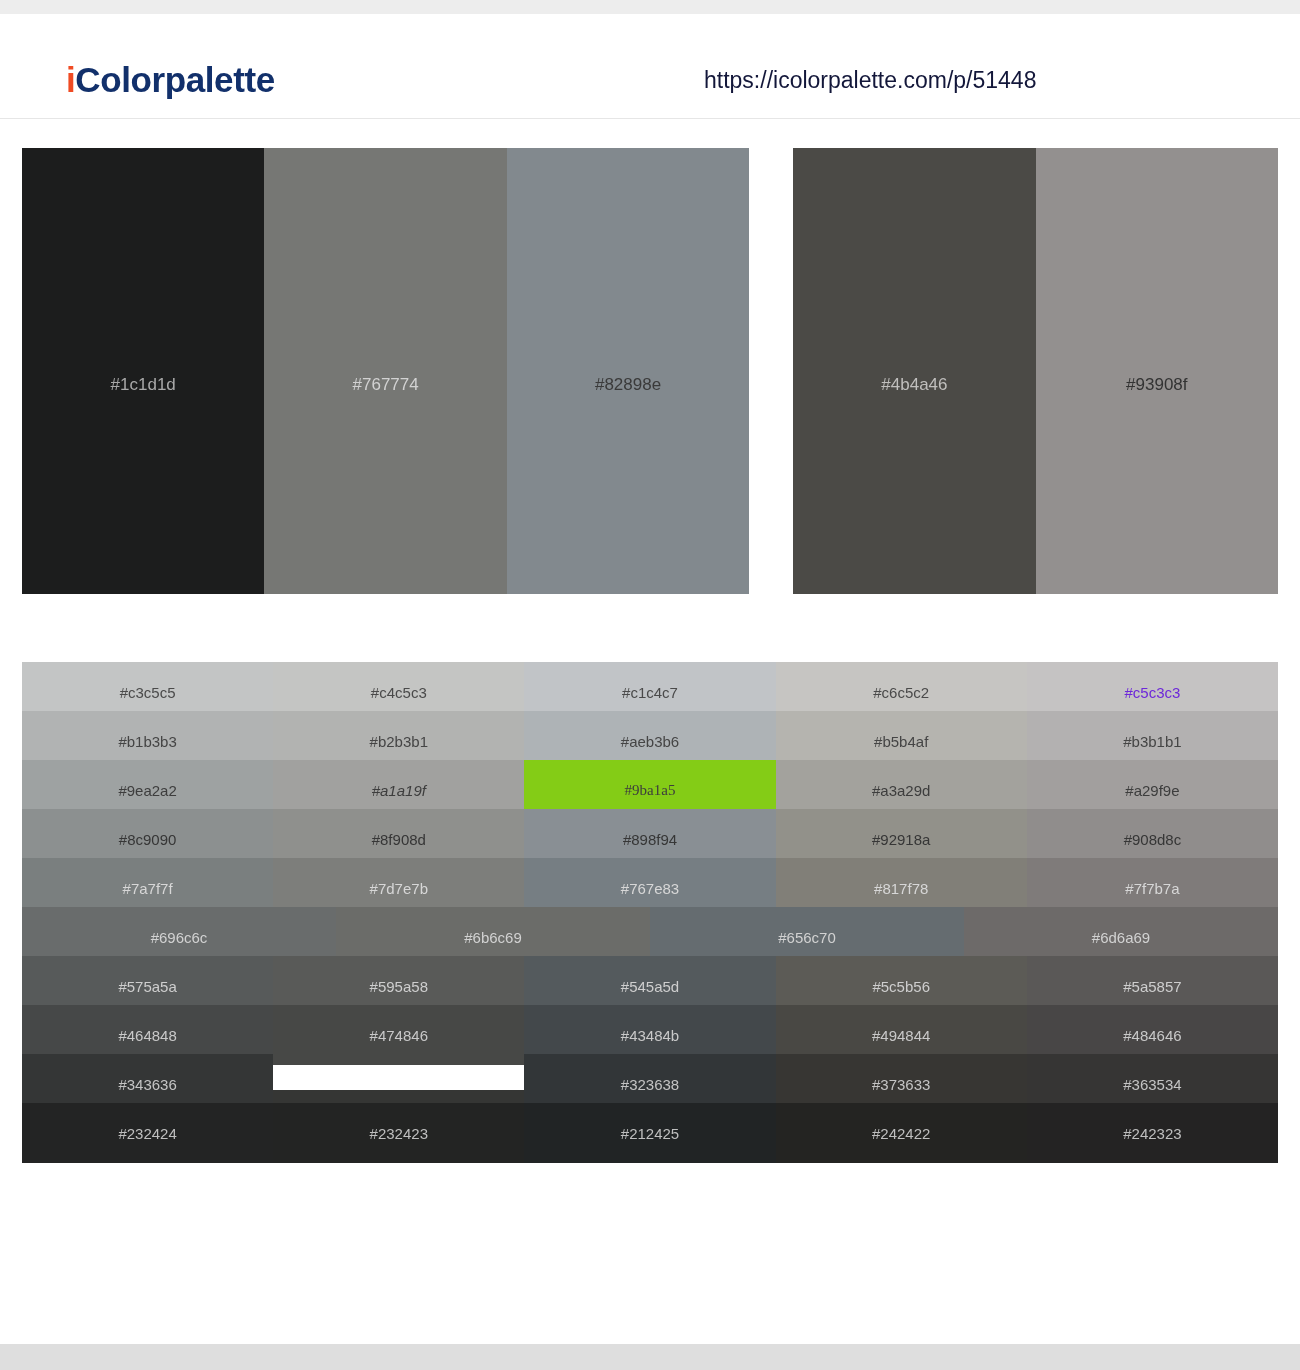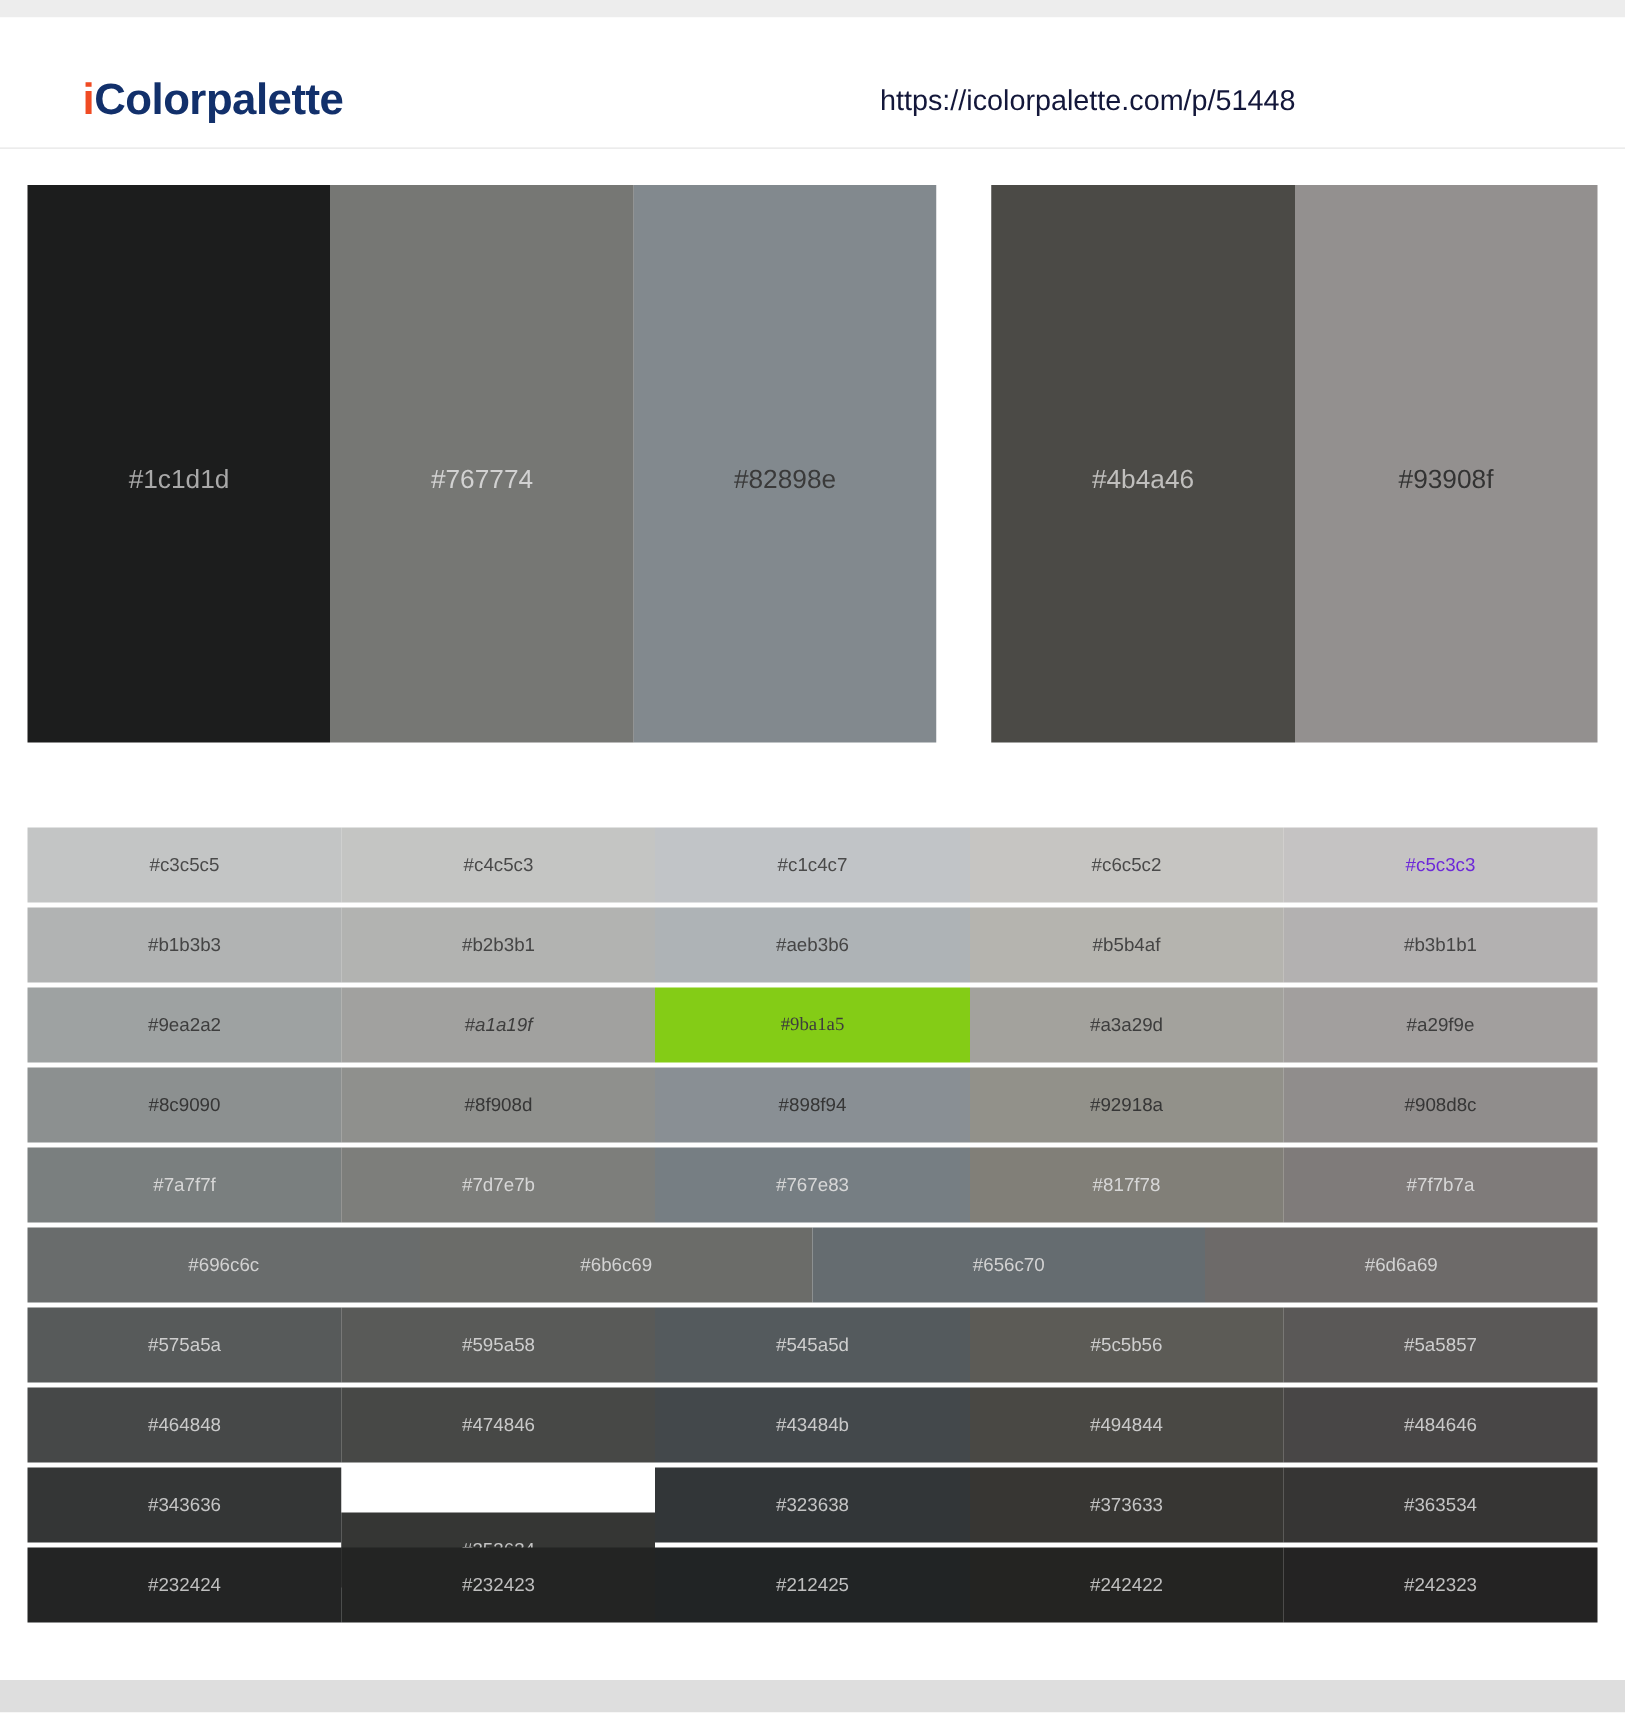--- a/index.html
+++ b/index.html
@@ -78,38 +78,38 @@
     height: 100%;
   }
 
   .swatch-label {
     position: absolute;
     left: 0;
     right: 0;
     top: 53%;
     transform: translateY(-50%);
     text-align: center;
-    font-size: 21px;
+    font-size: 17px;
     line-height: 1;
     white-space: nowrap;
   }
 
   
   .shades-grid {
     position: absolute;
     left: 22px;
     top: 662px;
     width: 1256px;
     height: 600px;
   }
 
   .shade-row {
     display: flex;
     width: 100%;
-    height: 64px;
+    height: 49px;
   }
 
   .shade-cell {
     flex: 1 1 0;
     height: 60px;
     display: flex;
     align-items: center;
     justify-content: center;
   }
 

